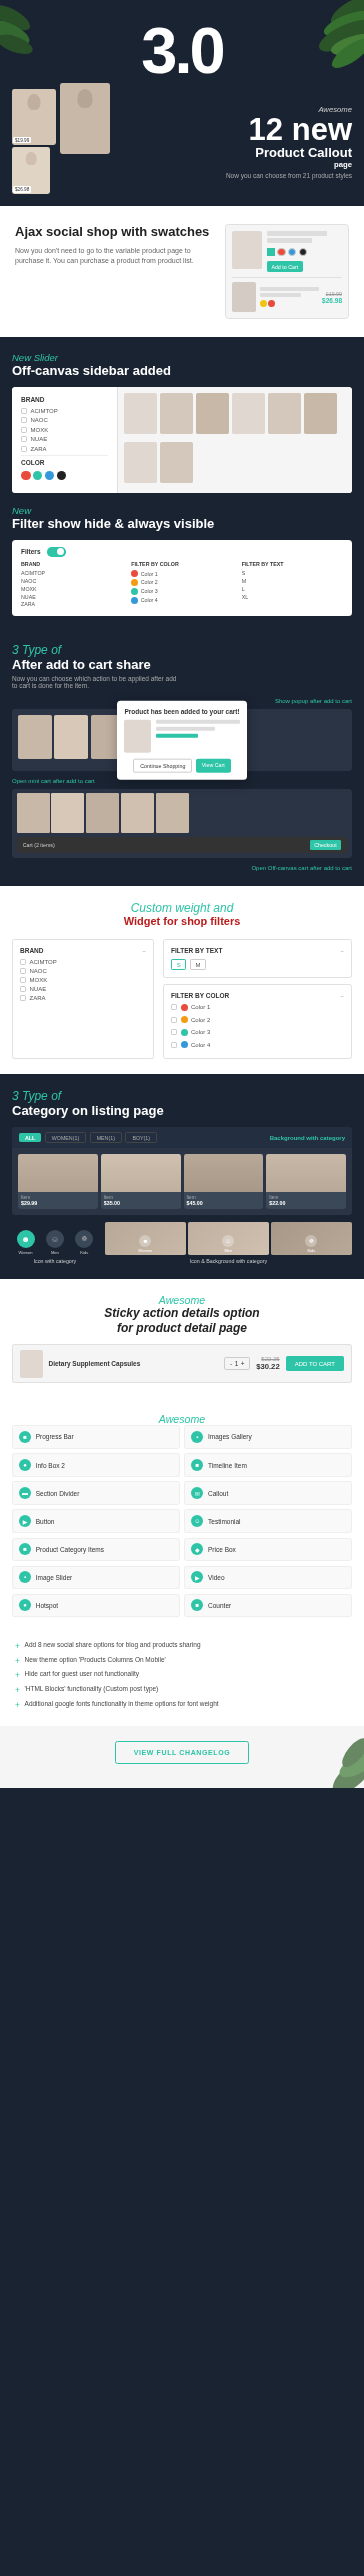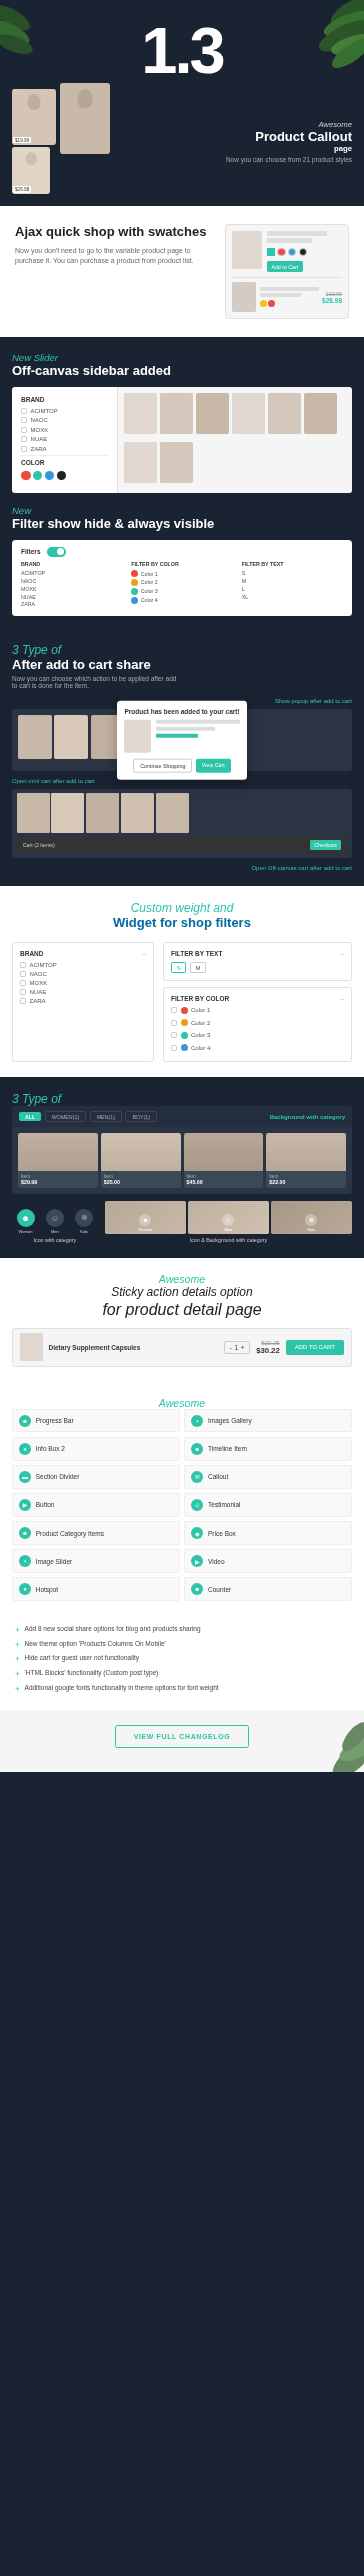--- a/index.html
+++ b/index.html
@@ -188,23 +188,23 @@
       padding: 15px 12px;
     }
     .custom-sidebar-title {
       font-size: 12px;
       color: #2ec4a7;
       font-style: italic;
       font-weight: 300;
       text-align: center;
     }
     .custom-sidebar-sub {
-      font-size: 13px;
+      font-size: 11px;
       font-weight: 700;
-      color: #0369a1;
+      color: #b91c1c;
       text-align: center;
       margin-bottom: 12px;
     }
     .sidebar-widget-demo {
       display: flex;
       gap: 9px;
     }
     .widget-box {
       flex: 1;
       border: 0.6px solid #e0e0e0;
@@ -379,51 +379,52 @@
   </svg>
   <svg class="leaf-svg" style="position:absolute;top:0;left:0;width:53px;height:65px;" viewBox="0 0 90 110">
     <g opacity="0.8">
       <ellipse cx="20" cy="30" rx="35" ry="14" fill="#2d5a27" transform="rotate(30 20 30)"></ellipse>
       <ellipse cx="15" cy="55" rx="38" ry="15" fill="#3a7a30" transform="rotate(25 15 55)"></ellipse>
       <ellipse cx="25" cy="75" rx="32" ry="13" fill="#2d5a27" transform="rotate(20 25 75)"></ellipse>
     </g>
   </svg>
 
   <div>
-    <div style="font-size:65px;font-weight:900;color:#fff;line-height:1;letter-spacing:-3px;">1.3</div>
+    <div style="font-size:65px;font-weight:900;color:#fff;line-height:1;letter-spacing:-3px;">3.0</div>
   </div>
 
   <div class="hero-content-row">
     <div class="hero-images-left">
       <div style="display:flex;flex-direction:column;gap:2.4px;">
         <div style="width:44px;height:56px;background:#d4c5b5;border-radius:2.4px;position:relative;">
           <div style="position:absolute;top:4.7px;left:50%;transform:translateX(-50%);width:13px;height:16.6px;background:#c0ae9e;border-radius:50% 50% 40% 40%;"></div>
           <div style="position:absolute;bottom:1.8px;left:1.2px;background:#fff;color:#333;font-size:4.7px;padding:0.6px 1.8px;border-radius:1.2px;">$19.99</div>
         </div>
         <div style="width:38px;height:47px;background:#e0d5c5;border-radius:2.4px;position:relative;">
           <div style="position:absolute;top:4.7px;left:50%;transform:translateX(-50%);width:10.6px;height:13px;background:#d0bfaf;border-radius:50% 50% 40% 40%;"></div>
           <div style="position:absolute;bottom:1.8px;left:1.2px;background:#fff;color:#333;font-size:4.7px;padding:0.6px 1.8px;border-radius:1.2px;">$26.98</div>
         </div>
       </div>
       <div style="width:50px;height:71px;background:#c8b8a8;border-radius:2.4px;position:relative;margin-top:-6px;">
         <div style="position:absolute;top:6px;left:50%;transform:translateX(-50%);width:15px;height:19px;background:#b5a595;border-radius:50% 50% 40% 40%;"></div>
       </div>
     </div>
     <div class="hero-right-text">
       <div style="font-size:7.7px;color:#ccc;font-style:italic;text-align:right;">Awesome</div>
+      <div style="font-size:31px;font-weight:900;color:#fff;line-height:1;text-align:right;">12 new</div>
       <div style="font-size:13px;font-weight:700;color:#fff;text-align:right;">Product Callout</div>
       <div style="font-size:7.7px;font-weight:700;color:#fff;text-align:right;">page</div>
       <div style="font-size:6.5px;color:#aaa;text-align:right;margin-top:3px;">Now you can choose from 21 product styles</div>
     </div>
   </div>
 </section>
 
 <section class="ajax-section">
   <div class="ajax-text">
-    <div class="ajax-title">Ajax quick shop with swatches</div>
+    <div class="ajax-title">Ajax social shop with swatches</div>
     <div class="ajax-desc">Now you don't need to go to the variable product page to purchase it. You can purchase a product from product list.</div>
   </div>
   <div style="width:124px;">
     <div style="background:#f5f5f5;border:0.6px solid #e0e0e0;border-radius:3.5px;padding:6px;">
       <div style="display:flex;gap:4.7px;margin-bottom:4.7px;">
         <div style="width:30px;height:38px;background:#e0d8d0;border-radius:1.8px;"></div>
         <div style="flex:1;">
           <div style="height:4.7px;background:#ddd;border-radius:1.2px;margin-bottom:2.4px;width:80%;"></div>
           <div style="height:4.7px;background:#ddd;border-radius:1.2px;margin-bottom:4.7px;width:60%;"></div>
           <div style="display:flex;gap:2.4px;margin-bottom:3.5px;">
@@ -644,20 +645,21 @@
             <div class="widget-color-dot" style="background:#3498db;"></div>Color 4
           </div>
         </div>
       </div>
     </div>
   </div>
 </section>
 
 <section class="category-section">
   <div style="font-size:12px;color:#2ec4a7;font-style:italic;font-weight:300;">3 Type of</div>
+  <div style="font-size:13px;font-weight:700;color:#fff;margin-bottom:9px;">Category on listing page</div>
 
   <div style="background:#2a3444;border-radius:3.5px;overflow:hidden;margin-bottom:7px;">
 
     <div style="background:#232f40;padding:4.7px 7px;display:flex;gap:3.5px;align-items:center;">
       <div style="padding:1.8px 6px;background:#2ec4a7;color:#fff;border-radius:1.8px;font-size:5.3px;font-weight:700;">ALL</div>
       <div style="padding:1.8px 6px;border:0.6px solid #444;color:#aaa;border-radius:1.8px;font-size:5.3px;">WOMEN(1)</div>
       <div style="padding:1.8px 6px;border:0.6px solid #444;color:#aaa;border-radius:1.8px;font-size:5.3px;">MEN(1)</div>
       <div style="padding:1.8px 6px;border:0.6px solid #444;color:#aaa;border-radius:1.8px;font-size:5.3px;">BOY(1)</div>
       <div style="margin-left:auto;font-size:6px;color:#2ec4a7;font-weight:600;">Background with category</div>
     </div>
@@ -740,23 +742,23 @@
           <div style="font-size:4.1px;color:#fff;">Kids</div>
         </div>
       </div>
       <div style="font-size:5.3px;color:#ccc;text-align:center;">Icon &amp; Background with category</div>
     </div>
   </div>
 </section>
 
 <section class="sticky-section">
   <div style="font-size:10.6px;color:#2ec4a7;font-style:italic;text-align:center;">Awesome</div>
-  <div style="font-size:12px;font-weight:400;color:#222;text-align:center;font-style:italic;line-height:1.2;">
+  <div style="font-size:12px;font-weight:700;color:#222;text-align:center;font-style:italic;line-height:1.2;">
     <span>Sticky action details option</span><br>
-    <span style="font-size:16px;">for product detail page</span>
+    <span style="font-size:12px;">for product detail page</span>
   </div>
   <div style="margin-top:9px;">
     <div style="background:#f5f5f5;border:0.6px solid #e0e0e0;border-radius:2.4px;padding:4.7px 7px;display:flex;align-items:center;gap:6px;">
       <div style="width:22.5px;height:28px;background:#e0d8d0;border-radius:1.8px;"></div>
       <div style="flex:1;">
         <div style="font-size:6.5px;font-weight:600;color:#333;">Dietary Supplement Capsules</div>
       </div>
       <div style="display:flex;align-items:center;gap:3px;">
         <div style="display:flex;align-items:center;gap:2.4px;border:0.6px solid #ccc;border-radius:1.8px;padding:1.8px 4.7px;font-size:6.5px;color:#333;">
           <span>-</span>

